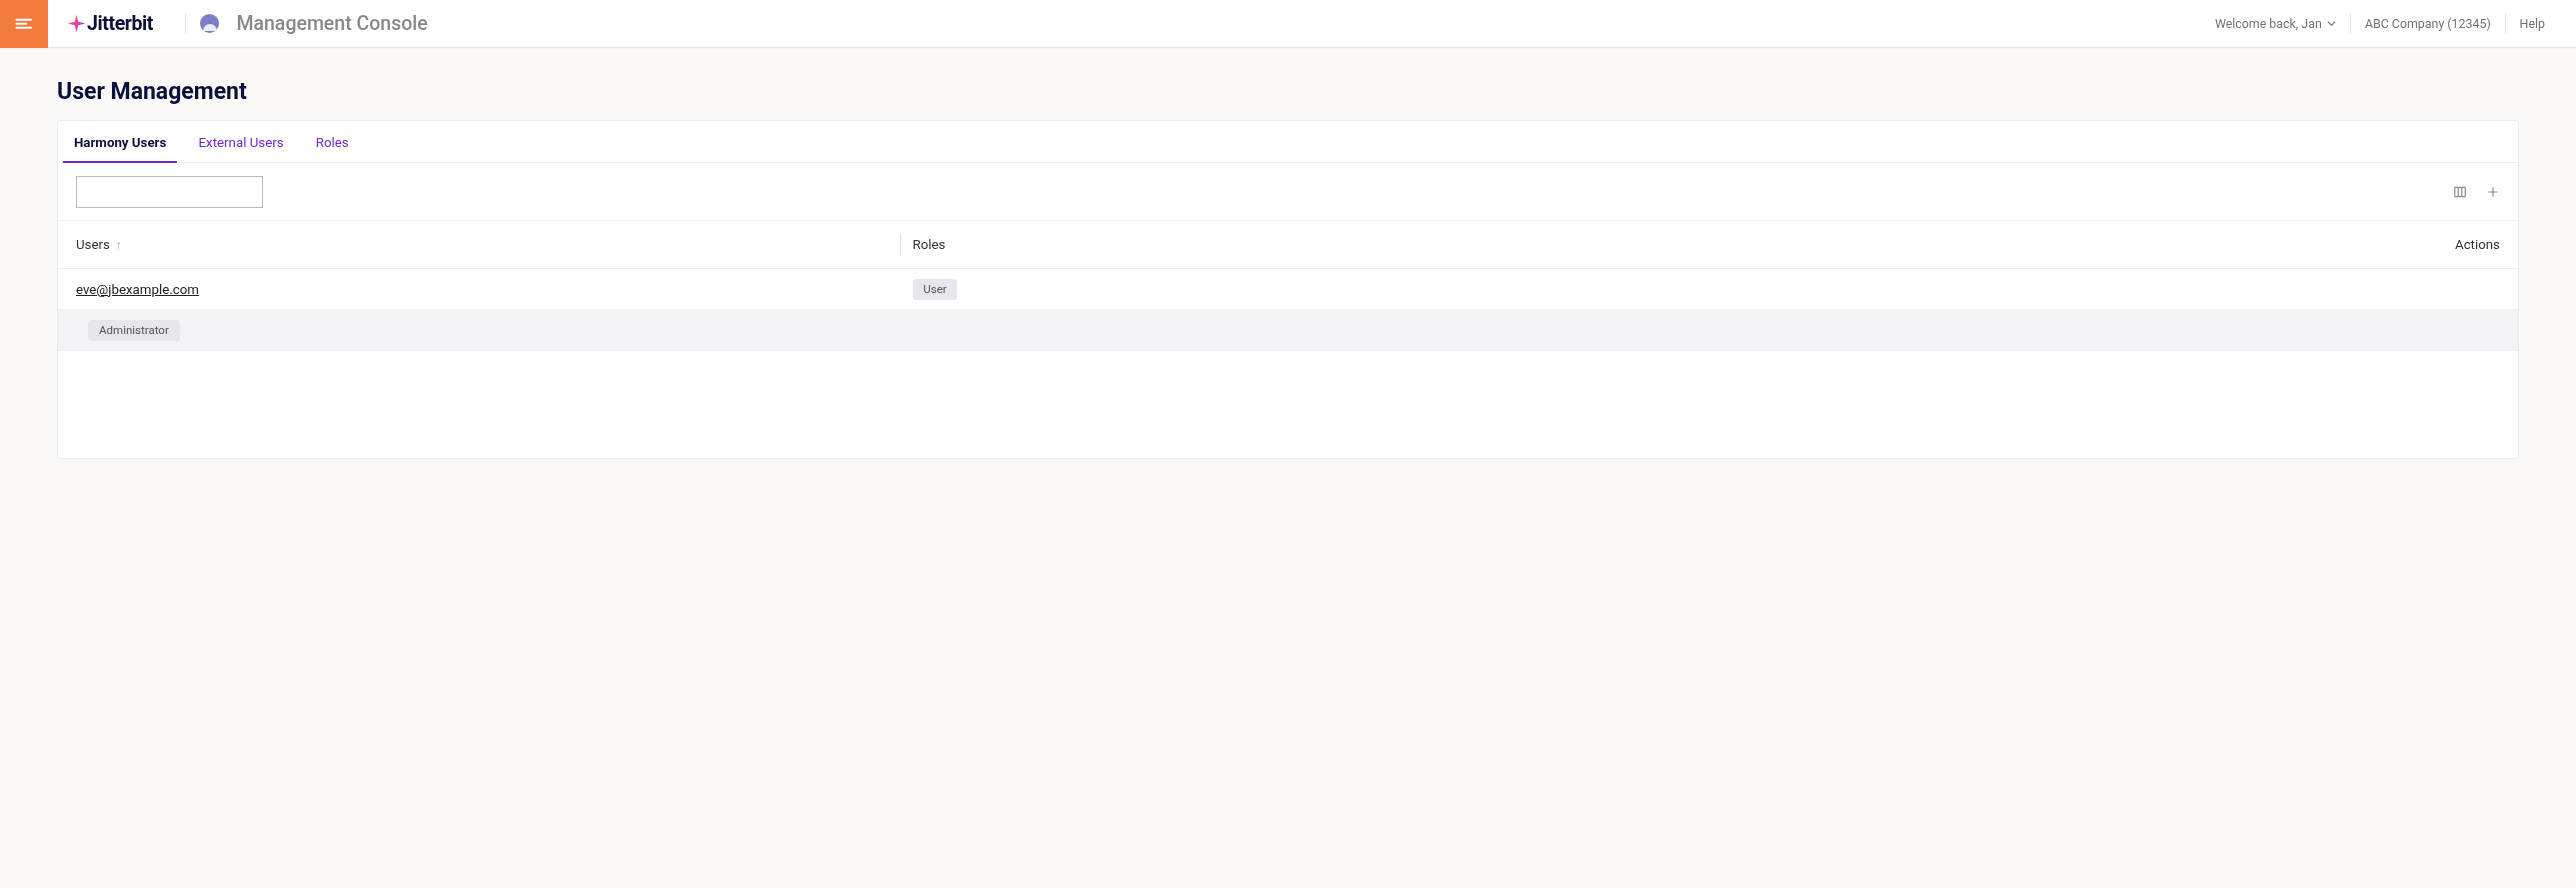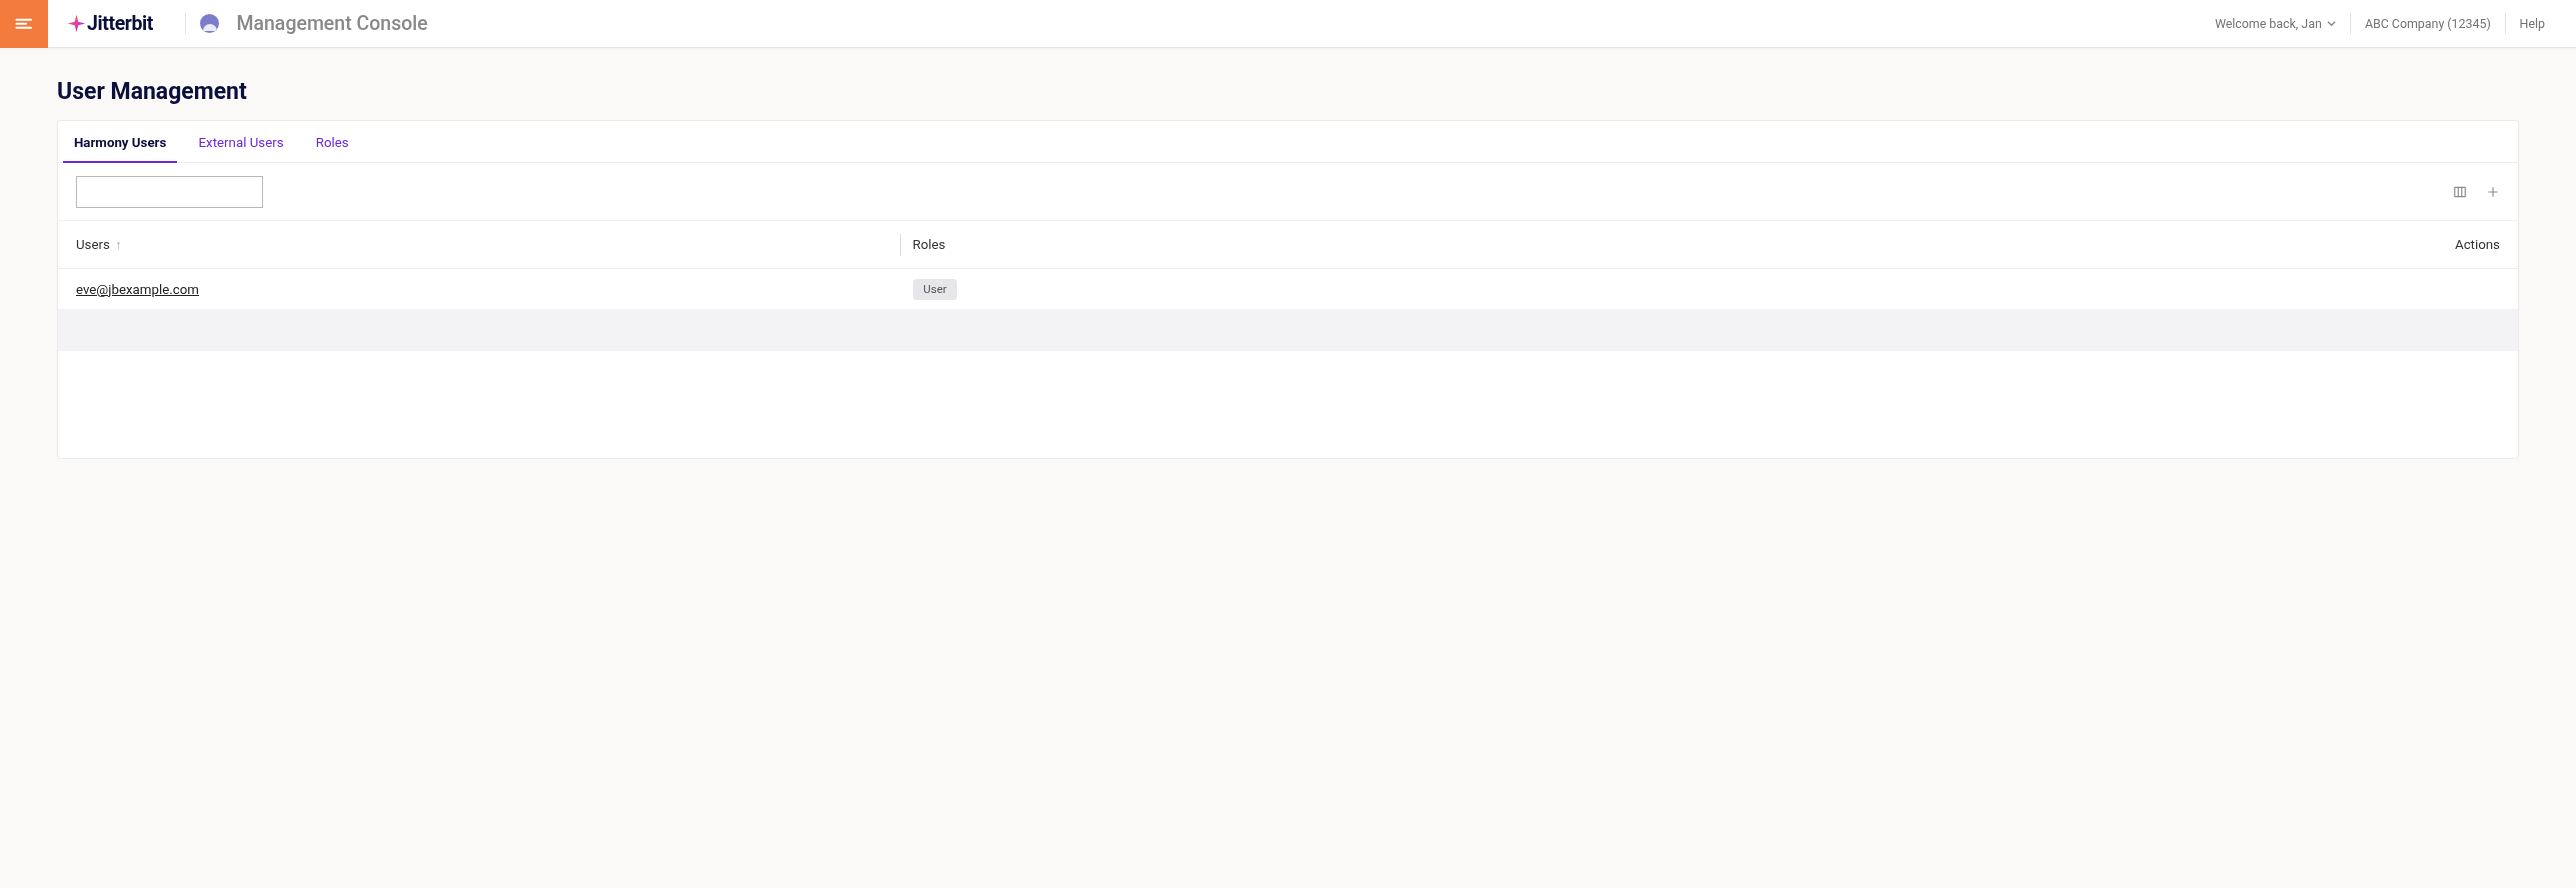--- a/index.html
+++ b/index.html
@@ -383,20 +383,23 @@
 
     <div>
       <div class="table-row">
         <div>eve@jbexample.com</div>
         <div class="roles-cell">
           <span class="role-chip">User</span>
         </div>
         <div></div>
       </div>
       <div class="table-row">
+        <div class="roles-cell">
+          <span class="role-chip">Administrator</span>
+        </div>
         <div></div>
       </div>
     </div>
 
     <div class="card-bottom-space"></div>
   </div>
 </div>
 
 
 </body></html>

